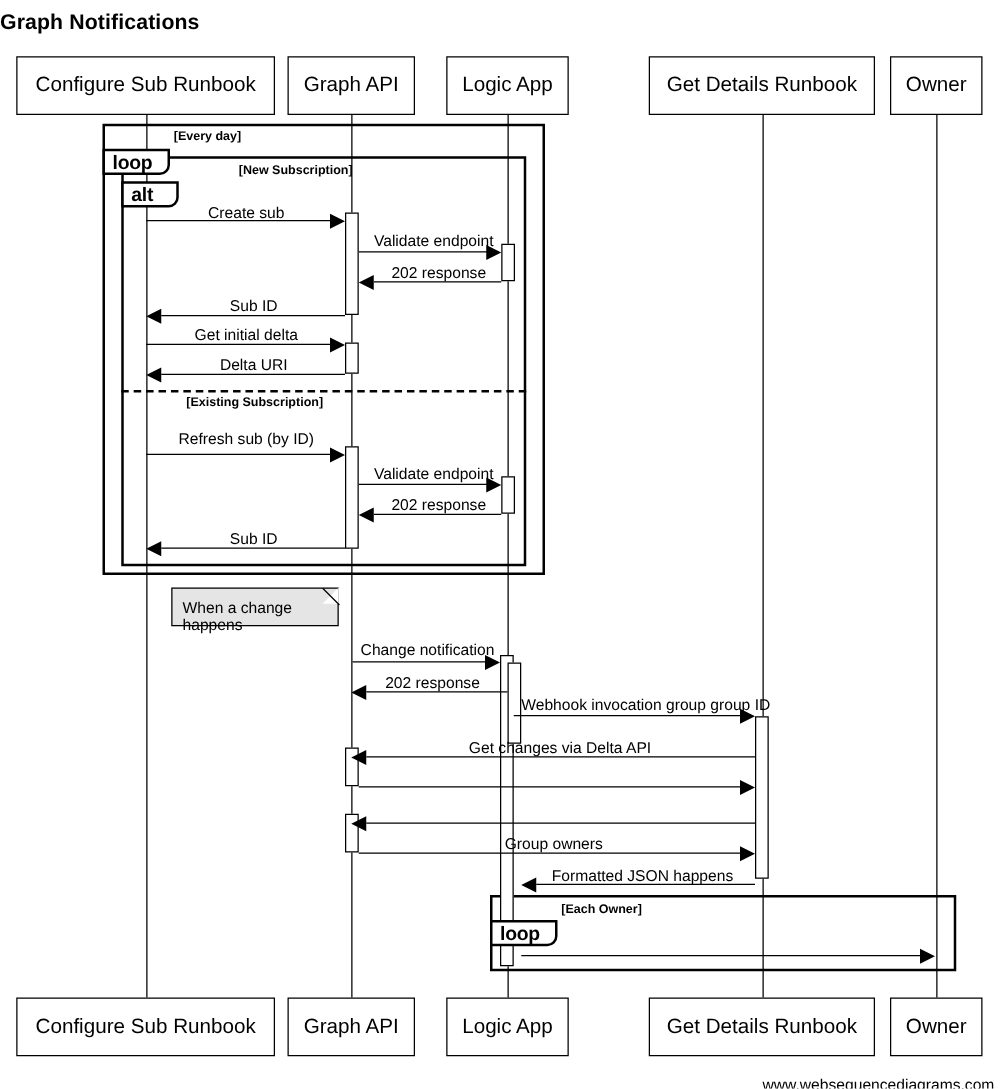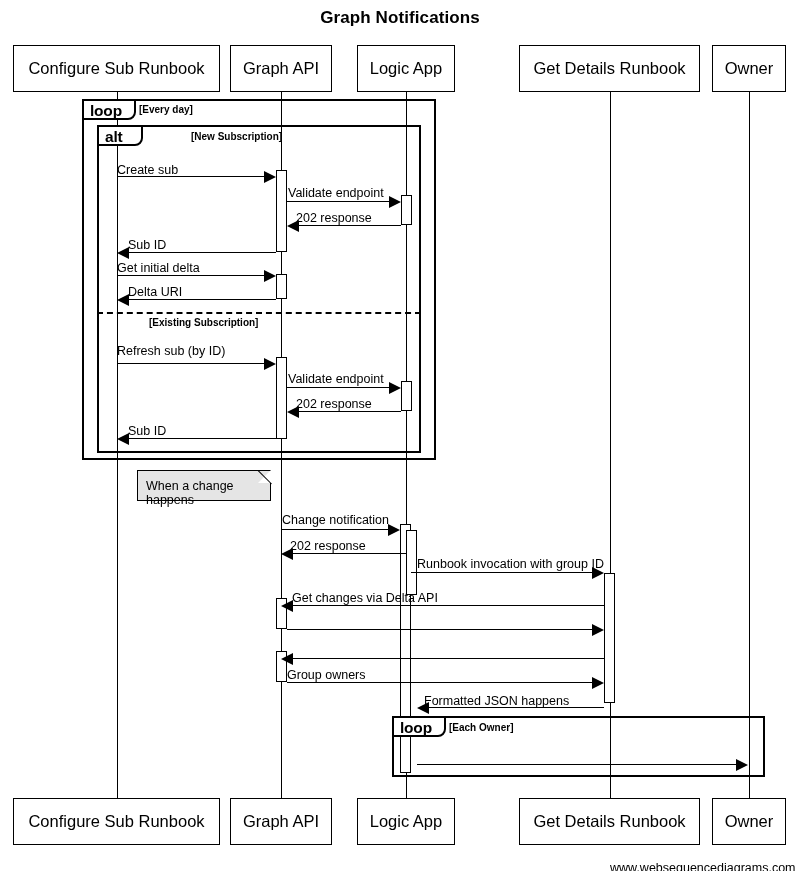--- a/index.html
+++ b/index.html
@@ -16,21 +16,20 @@
     width: 800px;
     height: 871px;
     background: #ffffff;
     overflow: hidden;
   }
   .title {
     position: absolute;
     left: 0;
     top: 8px;
     width: 800px;
-    text-align: center;
     font-size: 17px;
     font-weight: bold;
     letter-spacing: 0.1px;
   }
   .actor-box {
     position: absolute;
     box-sizing: border-box;
     border: 1.6px solid #000;
     background: #fff;
     display: flex;
@@ -67,20 +66,21 @@
     border: 2.2px solid #000;
     background: #fff;
     font-size: 15.5px;
     font-weight: bold;
     padding: 0px 7px 1px 6px;
     line-height: 19px;
     height: 21px;
     z-index: 5;
     border-radius: 0 0 8px 0;
     letter-spacing: -0.2px;
+    margin-top: 20px;
   }
   .frame-cond {
     position: absolute;
     font-size: 10px;
     font-weight: bold;
     z-index: 5;
     white-space: nowrap;
     line-height: 12px;
   }
   .divider {
@@ -108,21 +108,21 @@
     width: 0; height: 0;
     border-top: 6px solid transparent;
     border-bottom: 6px solid transparent;
     border-right: 12px solid #000;
     z-index: 5;
   }
   .msg-label {
     position: absolute;
     font-size: 12.5px;
     line-height: 14px;
-    text-align: left;
+    text-align: center;
     white-space: nowrap;
     z-index: 6;
     background: transparent;
   }
   .note {
     position: absolute;
     box-sizing: border-box;
     border: 1.4px solid #000;
     background: #e5e5e5;
     font-size: 12.5px;
@@ -269,21 +269,21 @@
   <div class="activation" style="left:276px; top:651px; width:11px; height:31px;"></div>
 
   <div class="msg-label" style="left:282px; top:513px; width:120px;">Change notification</div>
   <div class="msg-line" style="left:282px; top:529px; width:106px;"></div>
   <div class="arrow-r" style="left:388px; top:524px;"></div>
 
   <div class="msg-label" style="left:290px; top:539px; width:112px;">202 response</div>
   <div class="msg-line" style="left:293px; top:553px; width:113px;"></div>
   <div class="arrow-l" style="left:281px; top:548px;"></div>
 
-  <div class="msg-label" style="left:417px; top:557px; width:190px;">Runbook invocation with group ID</div>
+  <div class="msg-label" style="left:417px; top:557px; width:190px;">Webhook invocation group group ID</div>
   <div class="msg-line" style="left:411px; top:572px; width:182px;"></div>
   <div class="arrow-r" style="left:592px; top:567px;"></div>
 
   <div class="msg-label" style="left:292px; top:591px; width:312px;">Get changes via Delta API</div>
   <div class="msg-line" style="left:293px; top:605px; width:311px;"></div>
   <div class="arrow-l" style="left:281px; top:600px;"></div>
 
   <div class="msg-line" style="left:287px; top:629px; width:309px;"></div>
   <div class="arrow-r" style="left:592px; top:624px;"></div>
 

